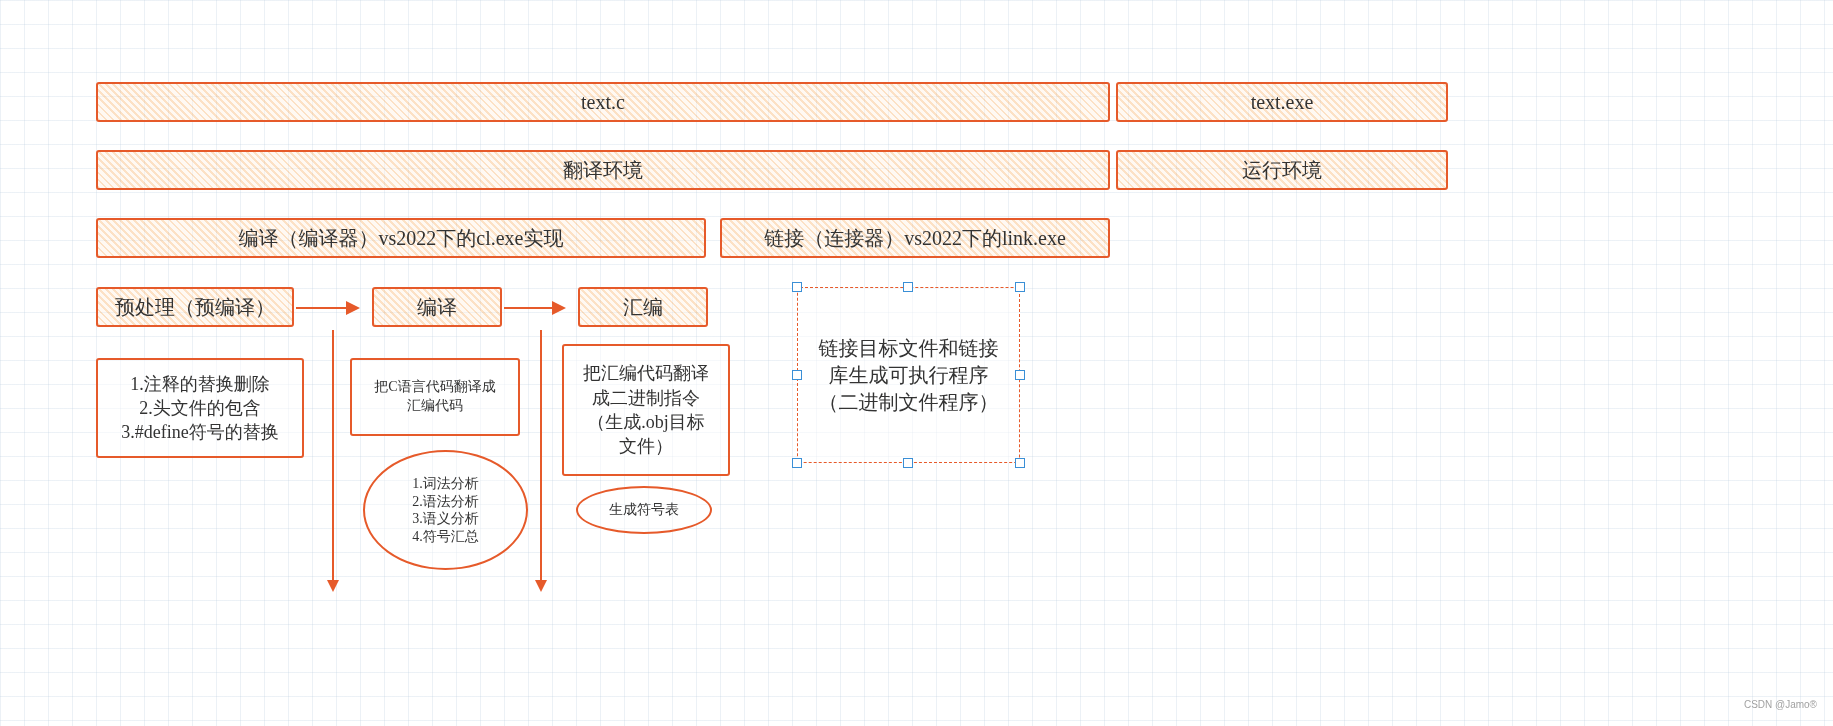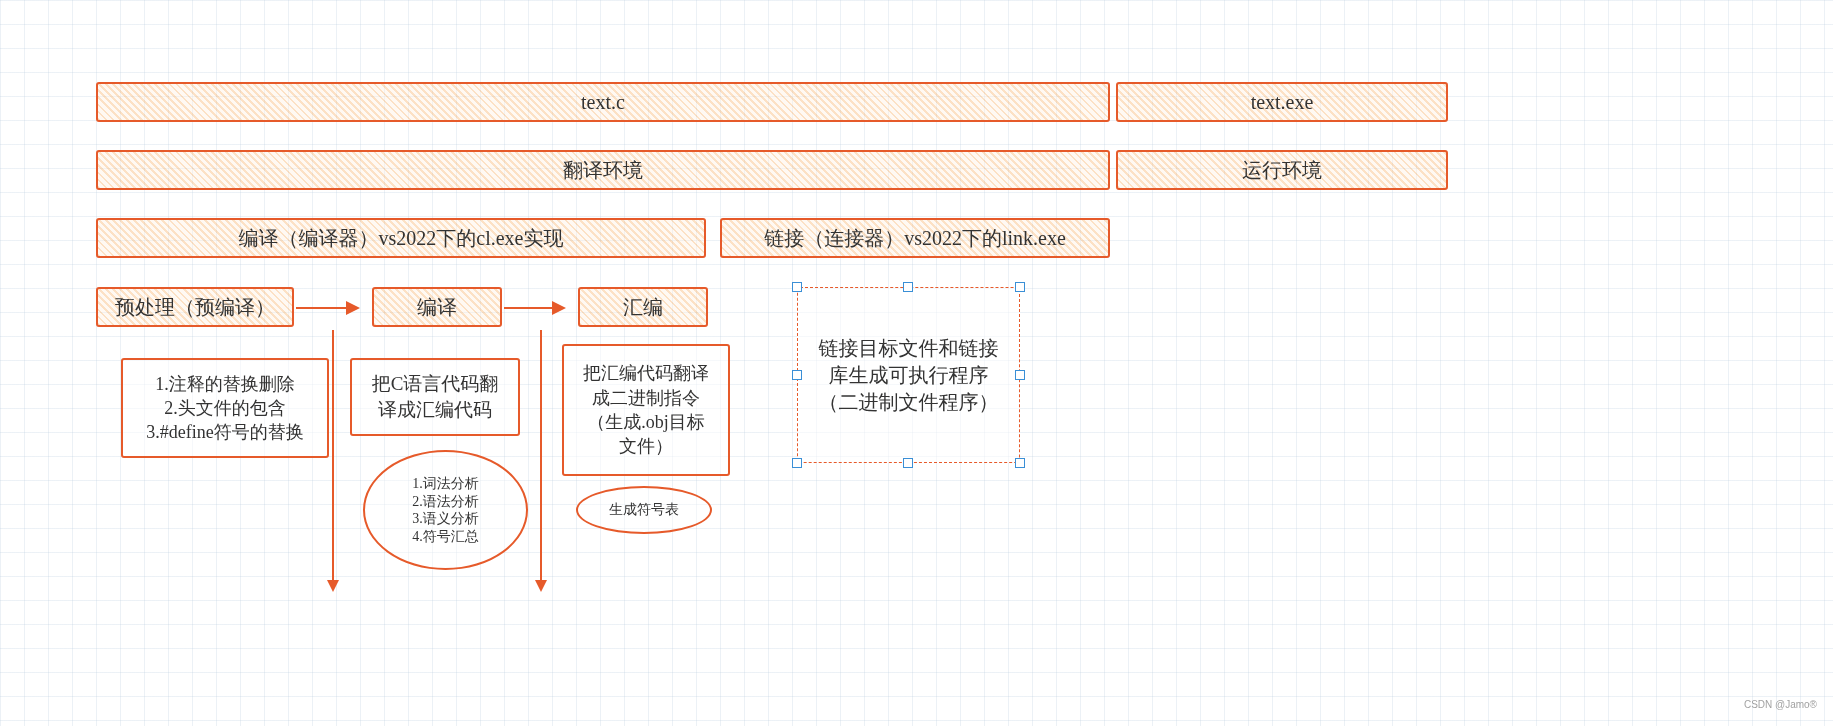--- a/index.html
+++ b/index.html
@@ -148,26 +148,26 @@
 <div class="box" style="left:578px; top:287px; width:130px; height:40px;">
   <span>汇编</span>
 </div>
 
 <div class="arrow" style="left:296px; top:307px; width:62px;"></div>
 <div class="arrow" style="left:504px; top:307px; width:60px;"></div>
 
 <div class="arrow-down" style="left:332px; top:330px; height:260px;"></div>
 <div class="arrow-down" style="left:540px; top:330px; height:260px;"></div>
 
-<div class="box nofill" style="left:96px; top:358px; width:208px; height:100px; background:rgba(255,255,255,0.5); font-size:18px;margin-left:25px;">
+<div class="box nofill" style="left:96px; top:358px; width:208px; height:100px; background:rgba(255,255,255,0.5); font-size:18px;">
   <span class="linewrap" style="white-space:pre-line;">1.注释的替换删除
 2.头文件的包含
 3.#define符号的替换</span>
 </div>
-<div class="box nofill" style="left:350px; top:358px; width:170px; height:78px; background:rgba(255,255,255,0.5); font-size:19px;">
+<div class="box nofill" style="left:350px; top:358px; width:170px; height:78px; background:rgba(255,255,255,0.5); font-size:14px;">
   <span class="linewrap">把C语言代码翻译成汇编代码</span>
 </div>
 <div class="box nofill" style="left:562px; top:344px; width:168px; height:132px; background:rgba(255,255,255,0.5); font-size:18px;">
   <span class="linewrap">把汇编代码翻译成二进制指令（生成.obj目标文件）</span>
 </div>
 
 <div class="box nofill sel" style="left:797px; top:287px; width:223px; height:176px; background:rgba(255,255,255,0.5); font-size:20px; border-color:#e65a2a;">
   <span class="linewrap">链接目标文件和链接库生成可执行程序（二进制文件程序）</span>
 </div>
 

